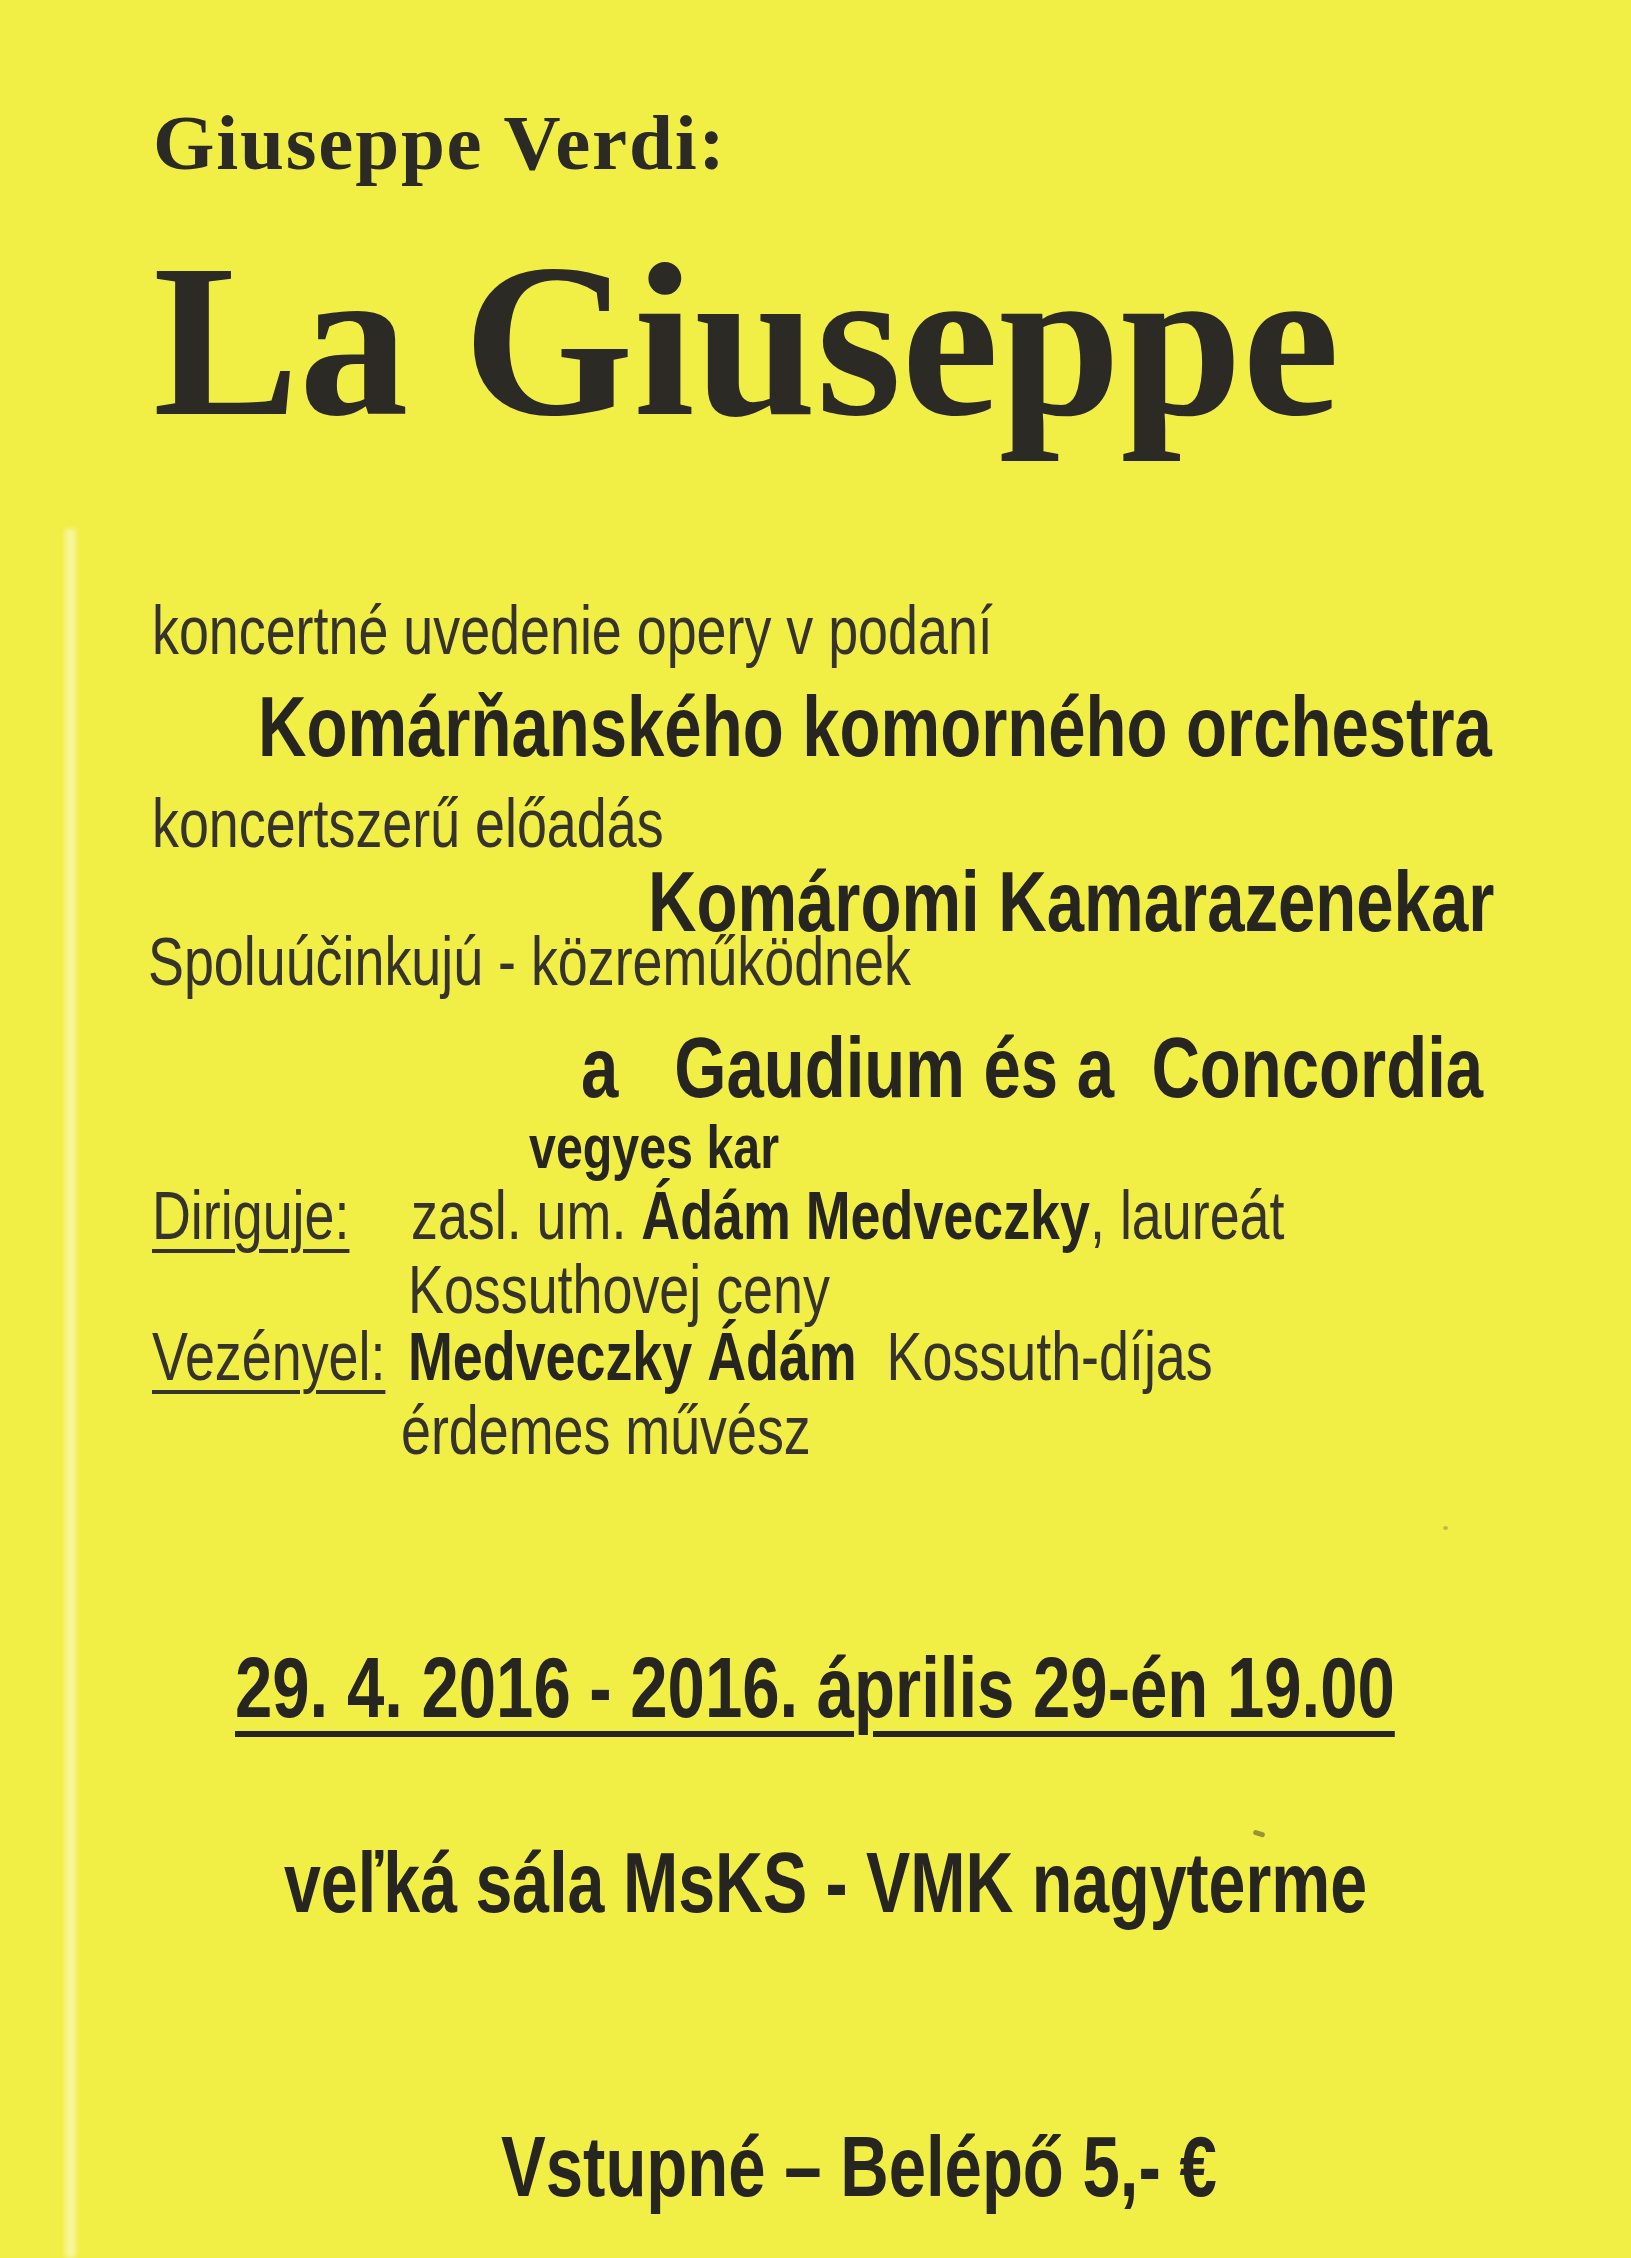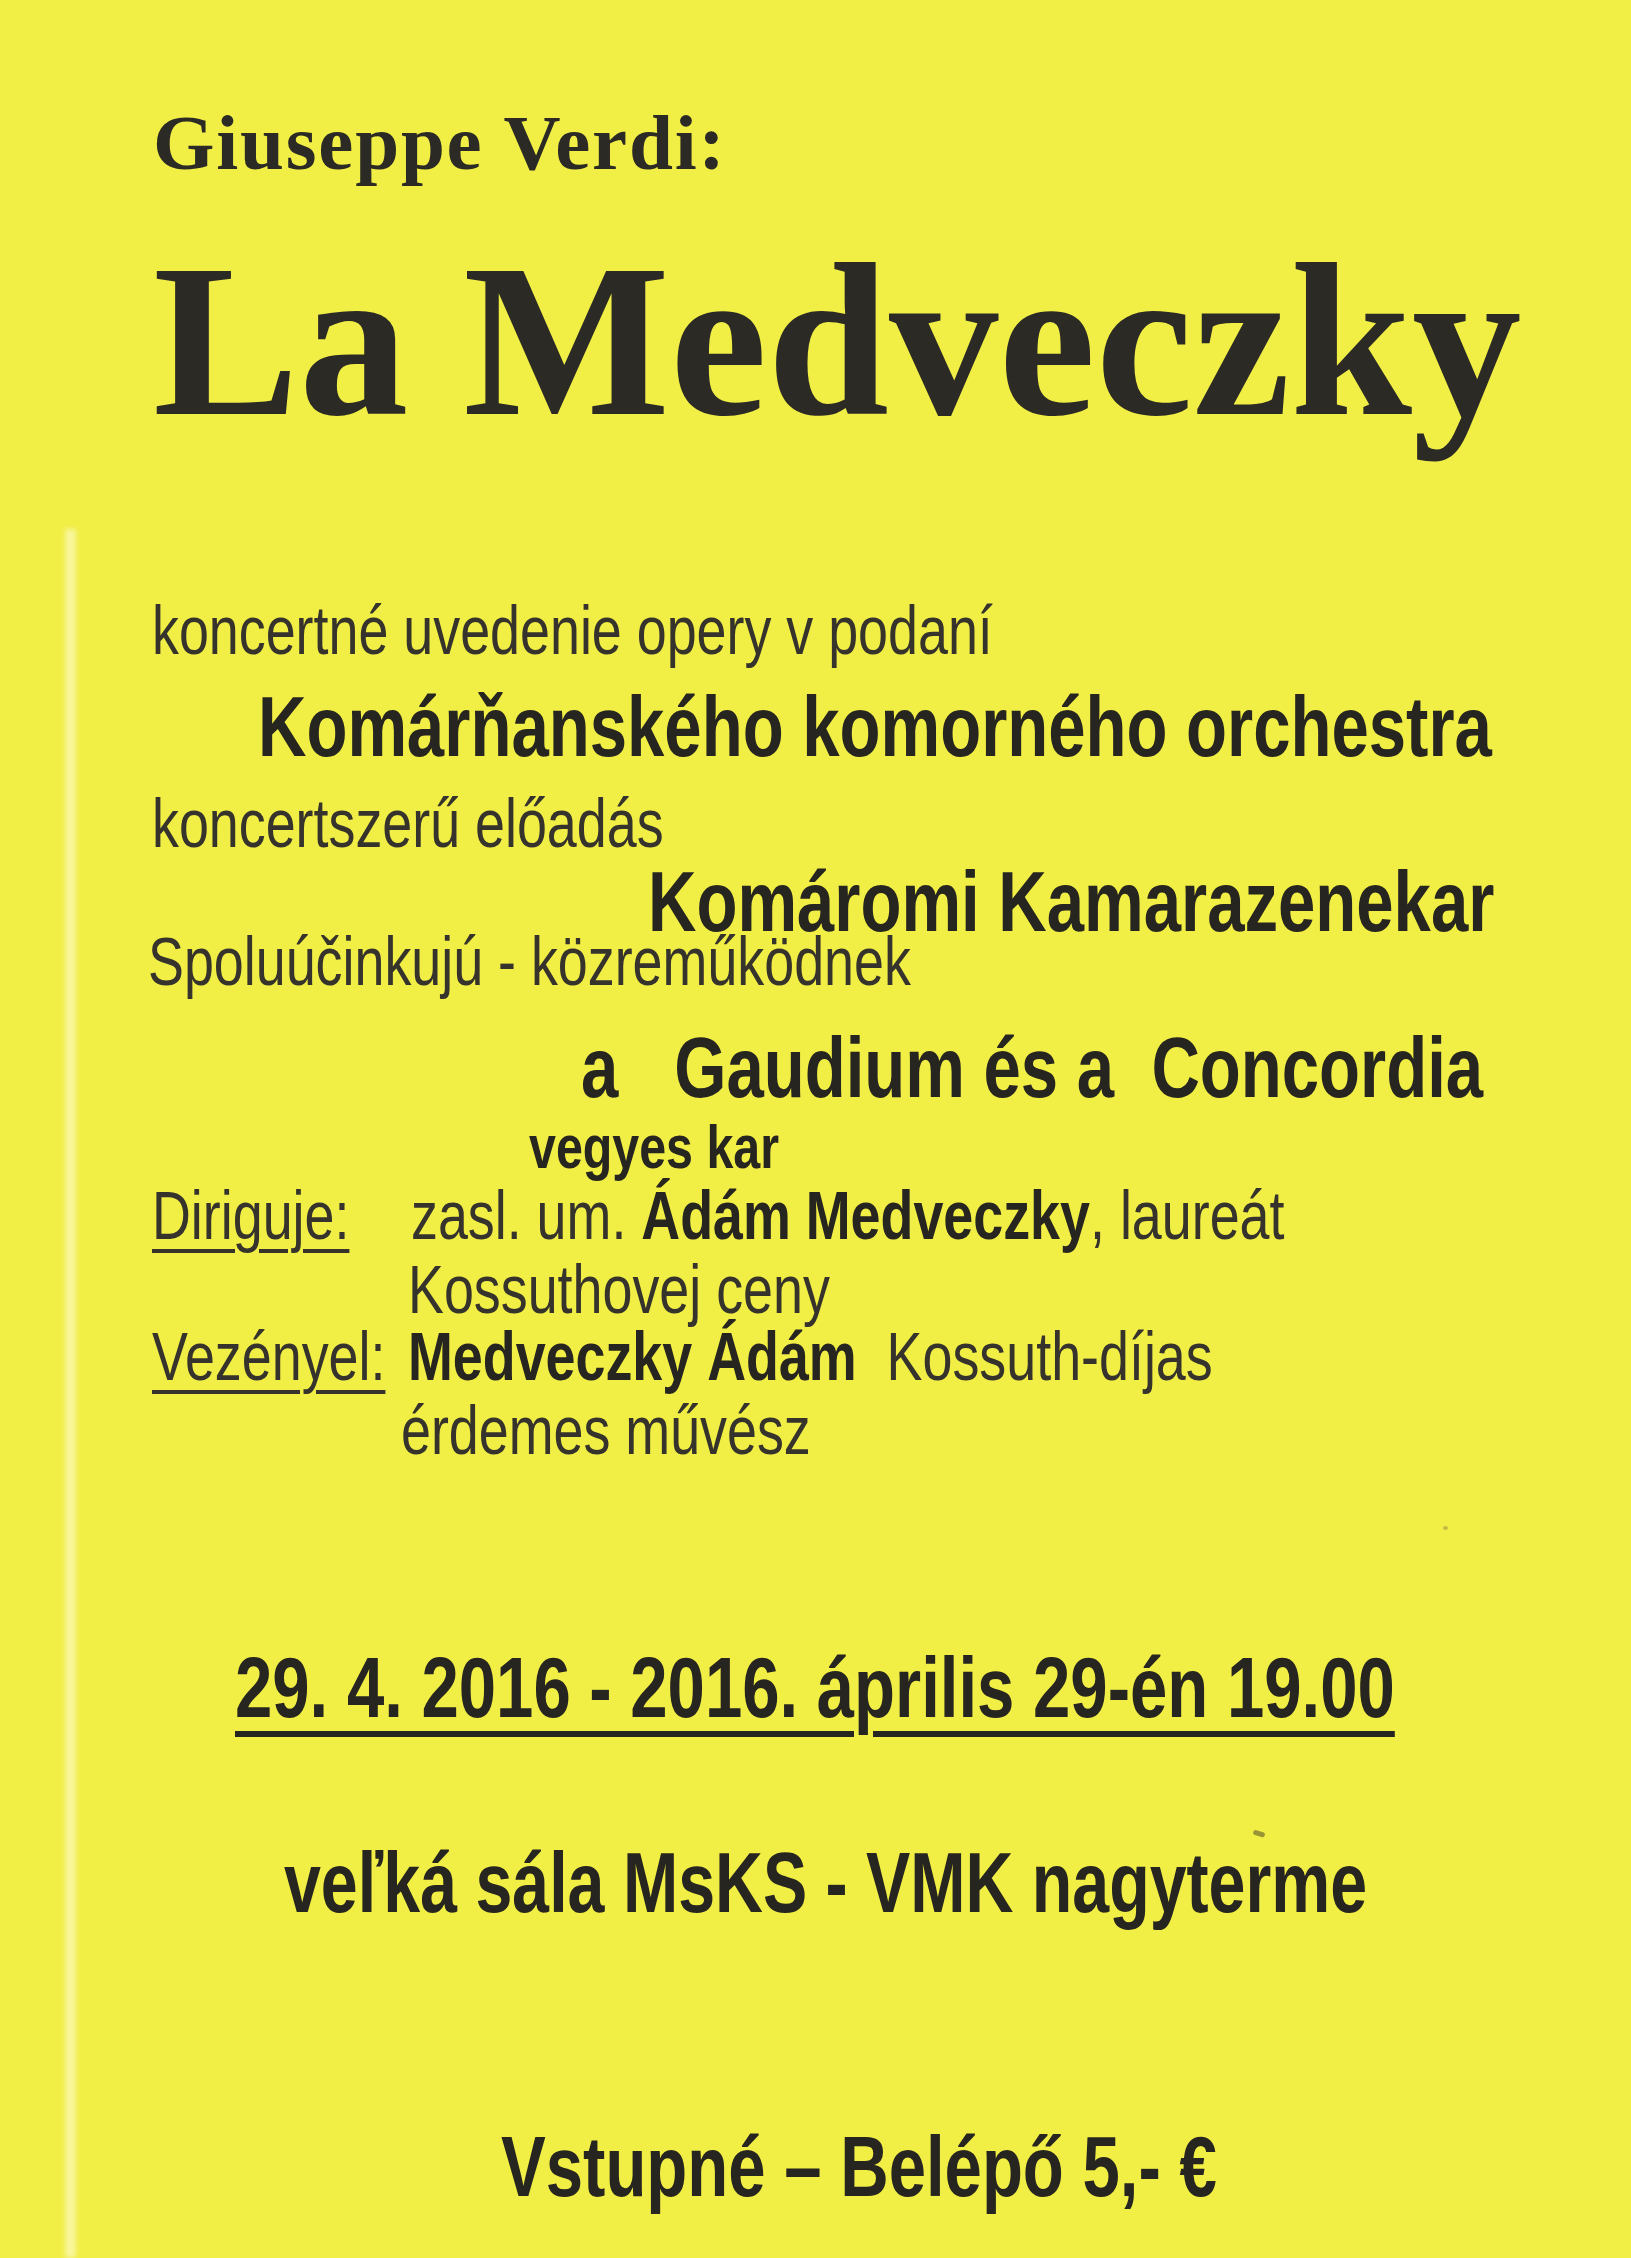--- a/index.html
+++ b/index.html
@@ -62,21 +62,21 @@
     background:rgba(120,115,60,0.4);border-radius:50%;
   }
 </style>
 </head>
 <body>
 
 <div class="poster" style="background: rgb(241, 238, 70);">
 
   <div class="line serif composer">Giuseppe Verdi:</div>
 
-  <div class="line serif title">La Medveczky</div>
+  <div class="line serif title">La Giuseppe</div>
 
   <div class="line body-reg intro-sk">koncertné uvedenie opery v podaní</div>
 
   <div class="line body-bold orch-sk">Komárňanského komorného orchestra</div>
 
   <div class="line body-reg intro-hu">koncertszerű előadás</div>
 
   <div class="line body-bold orch-hu">Komáromi Kamarazenekar</div>
 
   <div class="line body-reg featuring">Spoluúčinkujú - közreműködnek</div>

